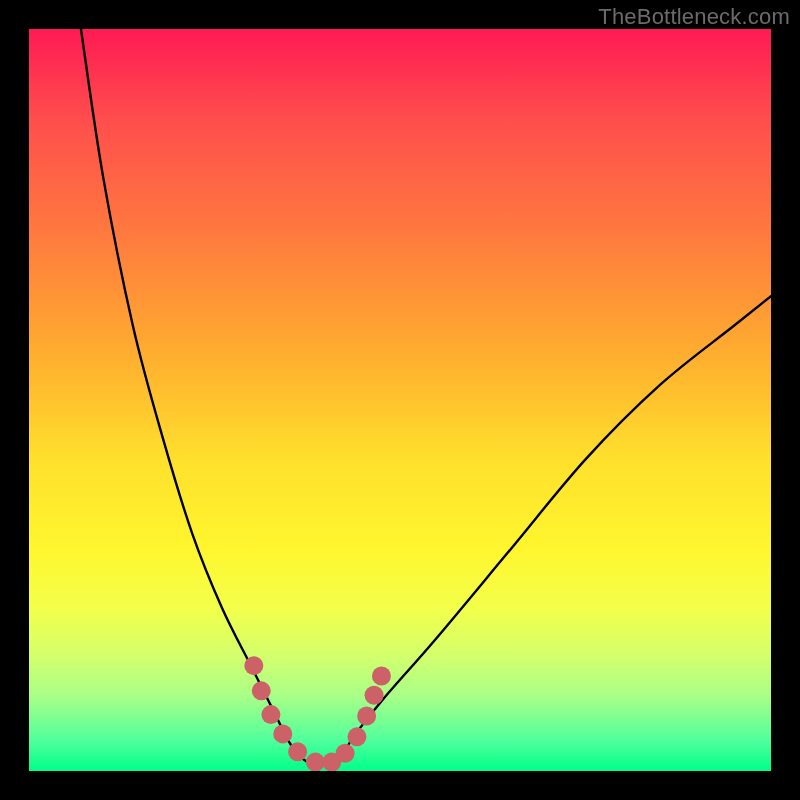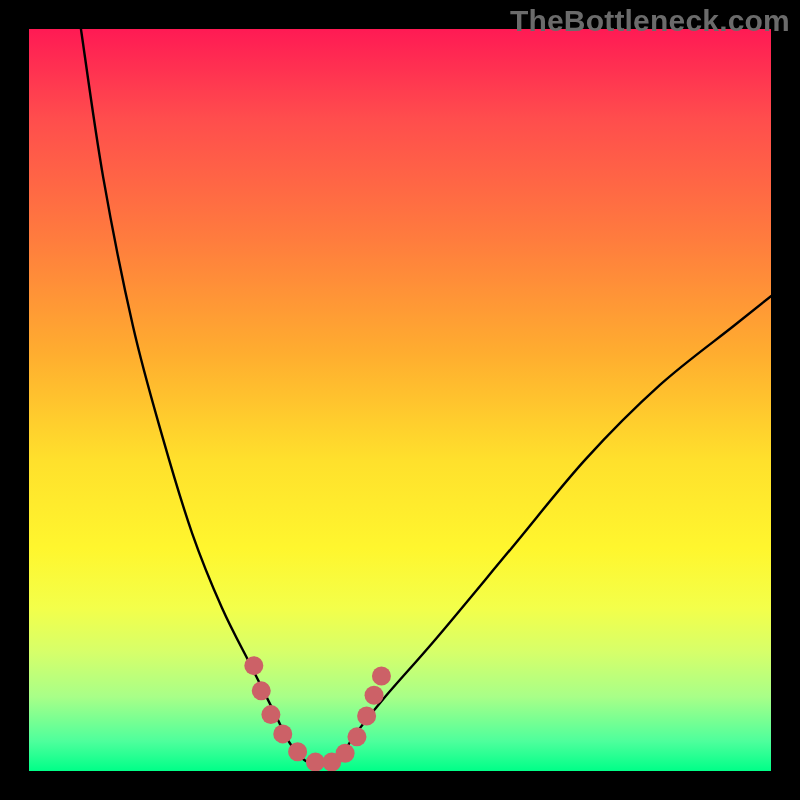--- a/index.html
+++ b/index.html
@@ -28,22 +28,22 @@
       #d6ff6a 84%,
       #a8ff88 90%,
       #4eff9c 96%,
       #00ff88 100%);
   }
   .watermark {
     position: absolute;
     top: 4px;
     right: 10px;
     color: #6b6b6b;
-    font-size: 30px;
-    font-weight: 700;
+    font-size: 22px;
+    font-weight: 400;
     letter-spacing: 0.2px;
   }
   svg.curve {
     position: absolute;
     left: 0;
     top: 0;
     width: 742px;
     height: 742px;
     pointer-events: none;
   }

